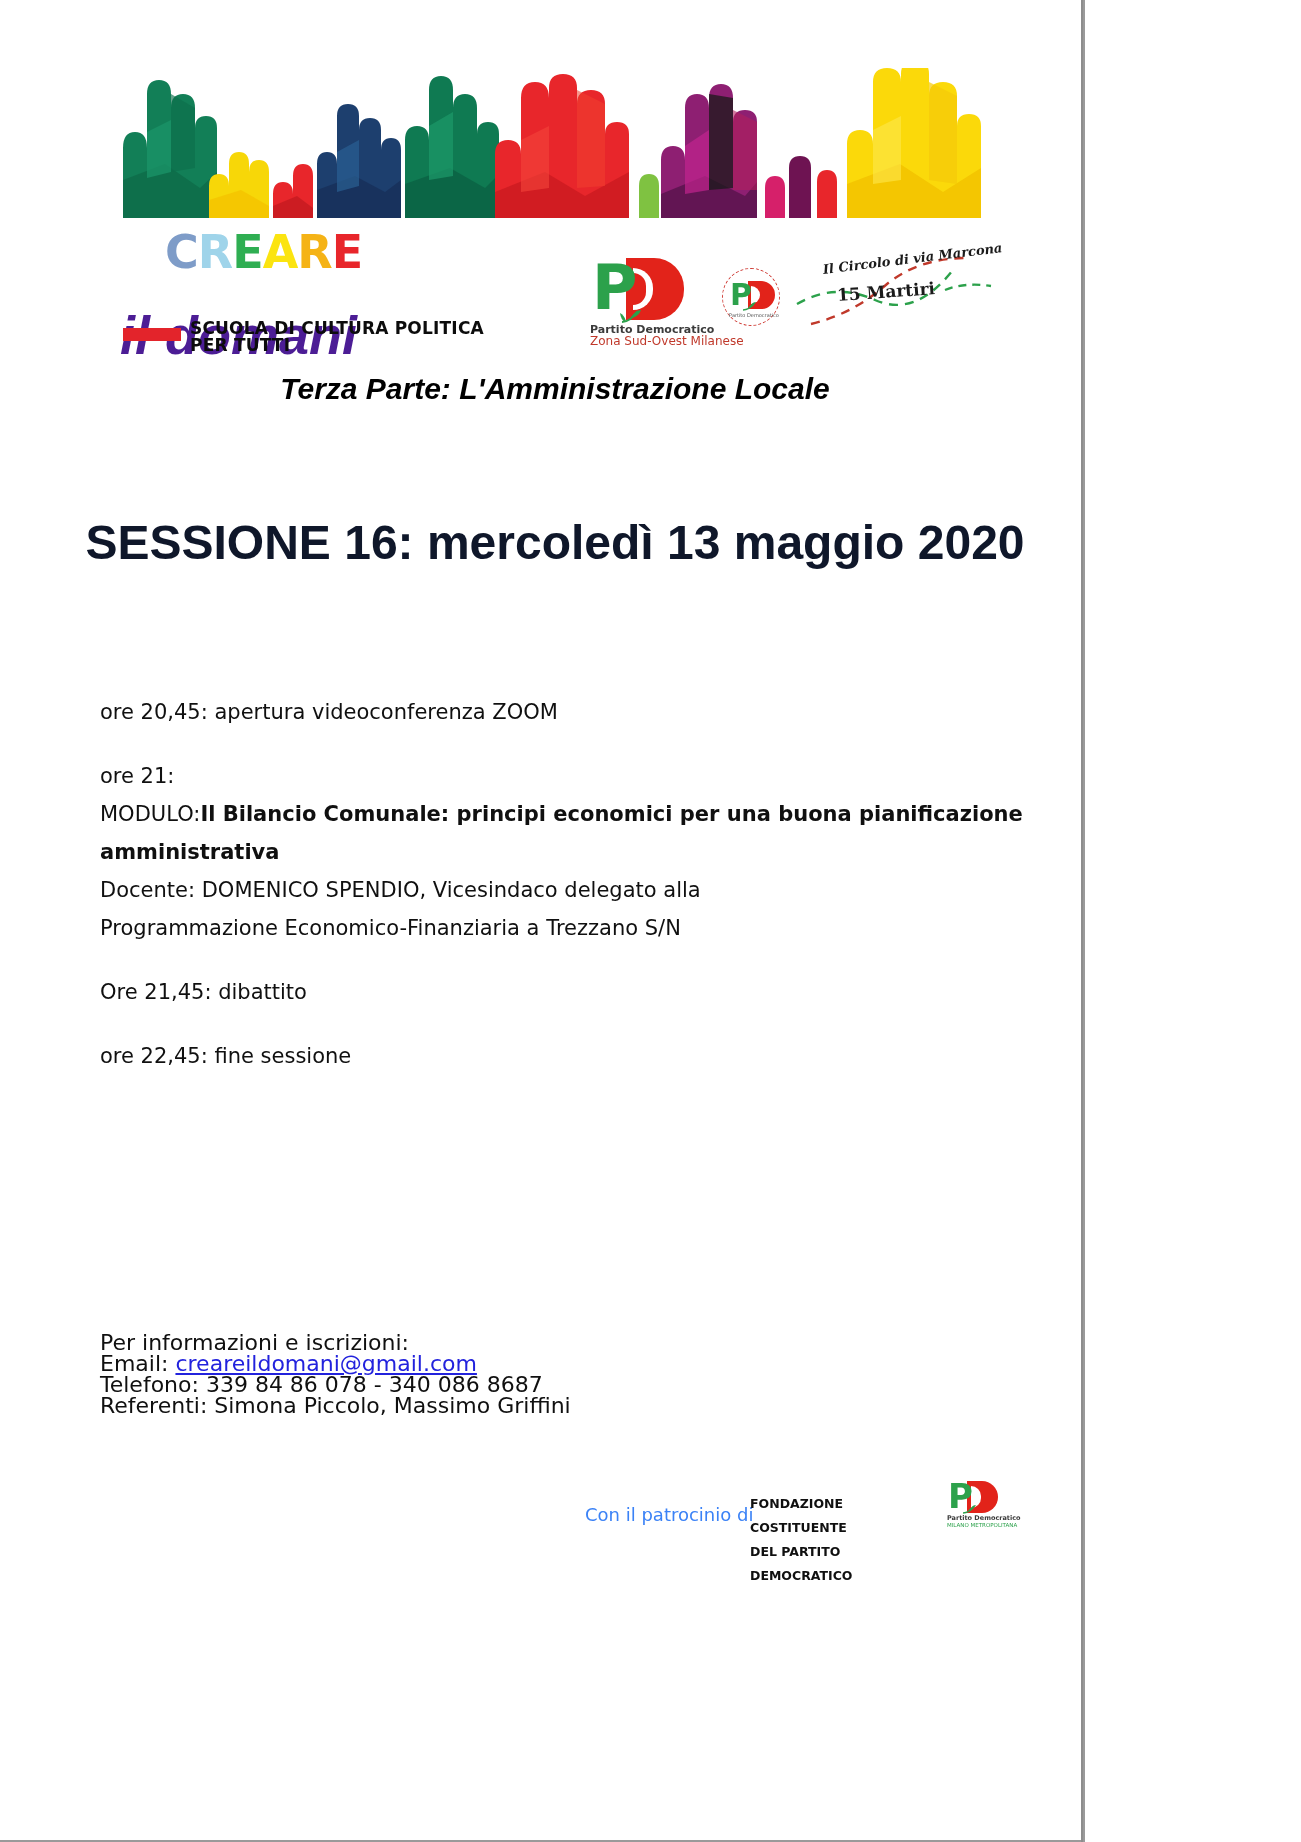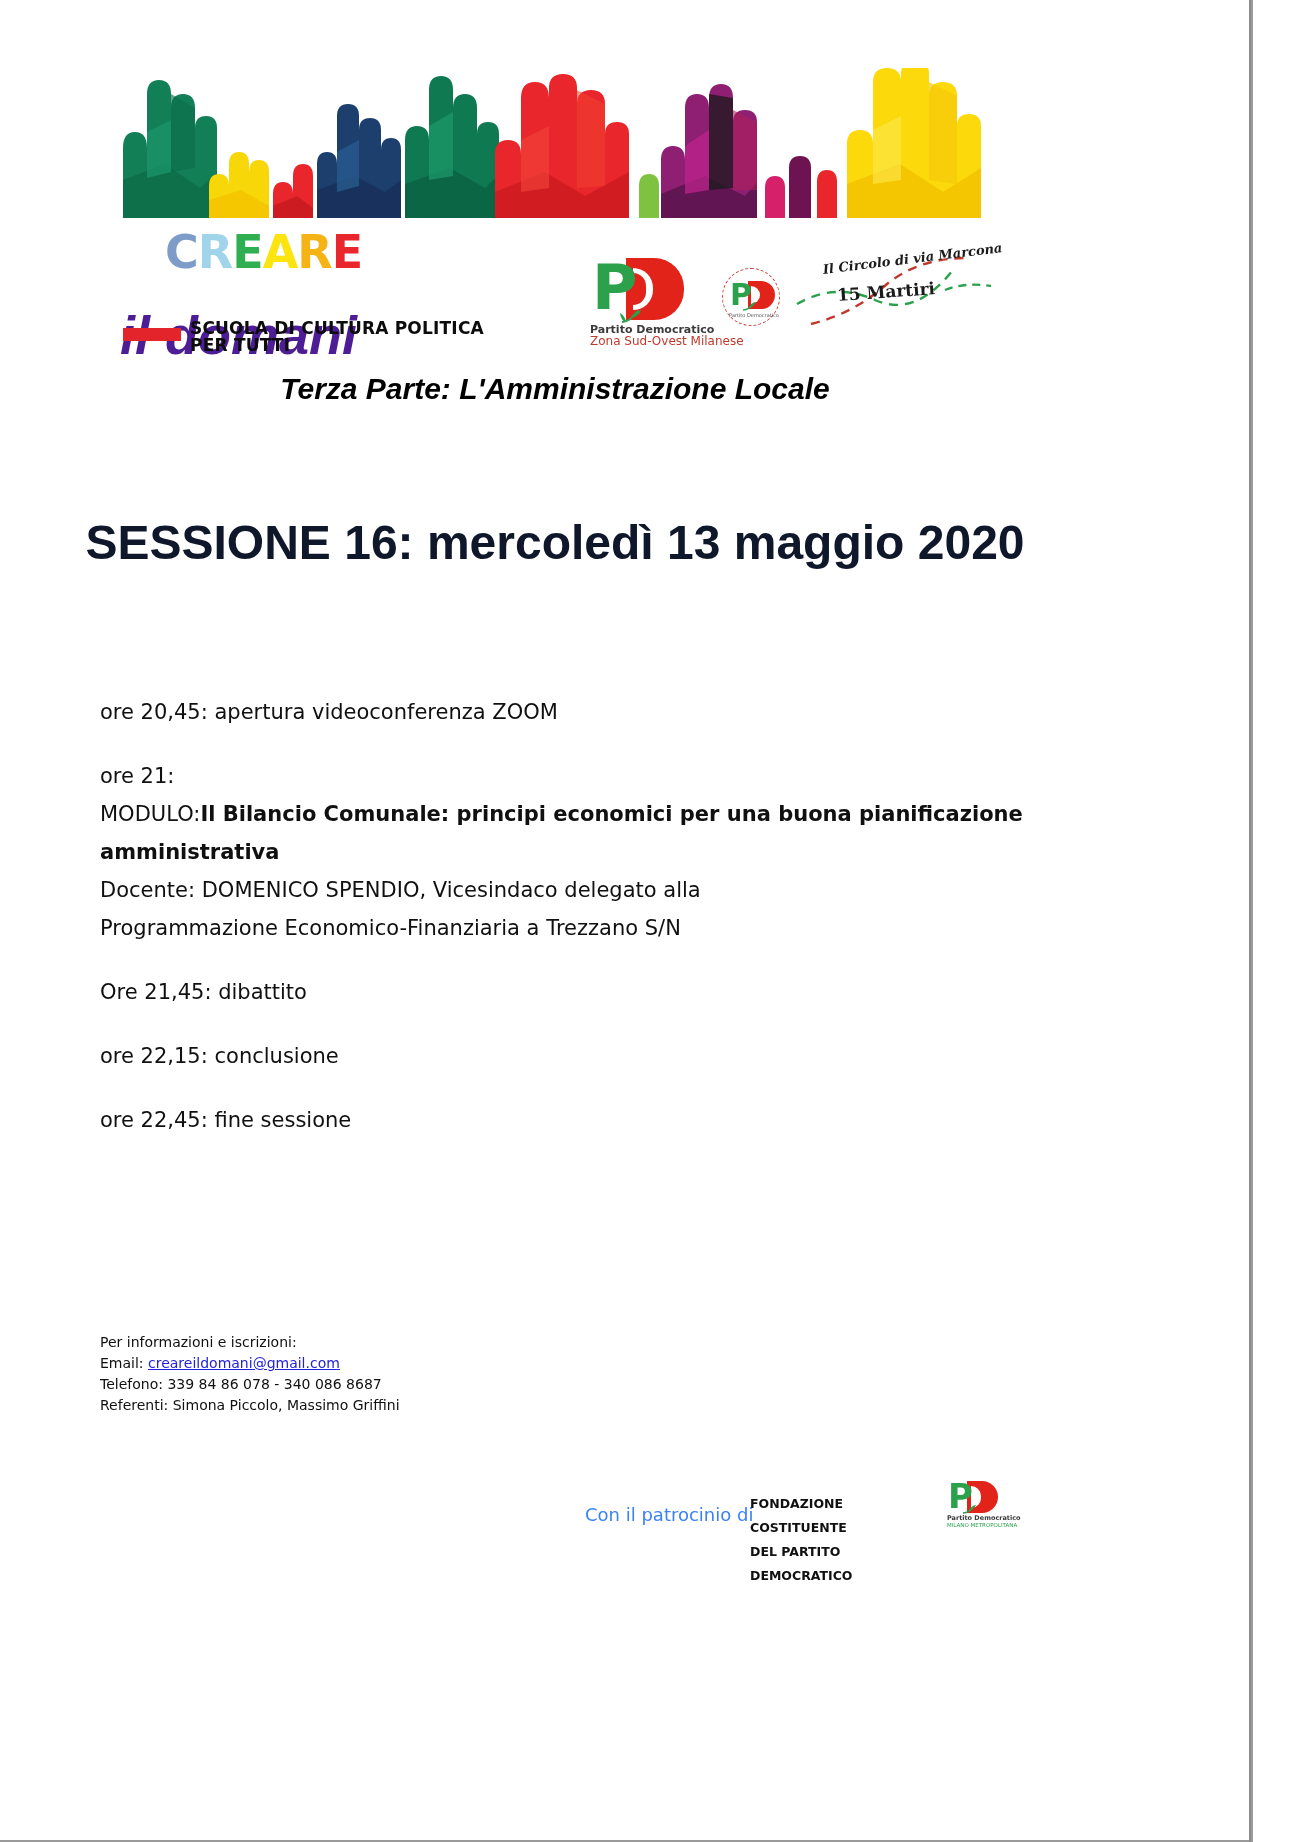--- a/index.html
+++ b/index.html
@@ -4,21 +4,21 @@
 <style>
   html,body{margin:0;padding:0;background:#fff;}
   body{
     width:1301px;height:1842px;
     font-family:"DejaVu Sans", sans-serif;
     color:#000;
     position:relative;
     overflow:hidden;
   }
   .page{
-    position:absolute;left:0;top:0;width:1253px;height:1842px;
+    position:absolute;left:0;top:0;width:1085px;height:1842px;
     background:#ffffff;
     box-sizing:border-box;
     border-right:2px solid #9a9a9a;
     border-bottom:2px solid #9a9a9a;
   }
   .page:after{
     content:"";position:absolute;right:0;top:0;width:2px;height:1842px;background:#8d8d8d;
   }
 
   
@@ -131,21 +131,21 @@
     font-size:21px;line-height:38px;color:#101010;
   }
   .schedule p{margin:0 0 26px 0;}
   .schedule .tight{margin:0;}
   .schedule b{font-weight:bold;}
 
   
   .contact{
     position:absolute;left:100px;top:1332px;width:700px;
     font-family:"DejaVu Sans", sans-serif;
-    font-size:14px;line-height:21px;color:#101010;
+    font-size:22px;line-height:21px;color:#101010;
   }
   .contact a{color:#2222dd;text-decoration:underline;}
 
   
   .patro{
     position:absolute;left:585px;top:1504px;
     font-family:"DejaVu Sans", sans-serif;font-size:18px;color:#3b82f6;
   }
   .fond{
     position:absolute;left:750px;top:1492px;width:190px;
@@ -267,21 +267,20 @@
 
   <div class="schedule">
     <p>ore 20,45: apertura videoconferenza ZOOM</p>
 
     <p class="tight">ore 21:</p>
     <p class="tight"><span>MODULO:</span><b>Il Bilancio Comunale: principi economici per una buona pianificazione amministrativa</b></p>
     <p class="tight">Docente: DOMENICO SPENDIO, Vicesindaco delegato alla</p>
     <p>Programmazione Economico-Finanziaria a Trezzano S/N</p>
 
     <p>Ore 21,45: dibattito</p>
-    <p>ore 22,15: conclusione</p>
     <p>ore 22,45: fine sessione</p>
   </div>
 
   <div class="contact">
     <div>Per informazioni e iscrizioni:</div>
     <div><span>Email:</span> <a href="#">creareildomani@gmail.com</a></div>
     <div>Telefono: 339 84 86 078 - 340 086 8687</div>
     <div>Referenti: Simona Piccolo, Massimo Griffini</div>
   </div>
 

